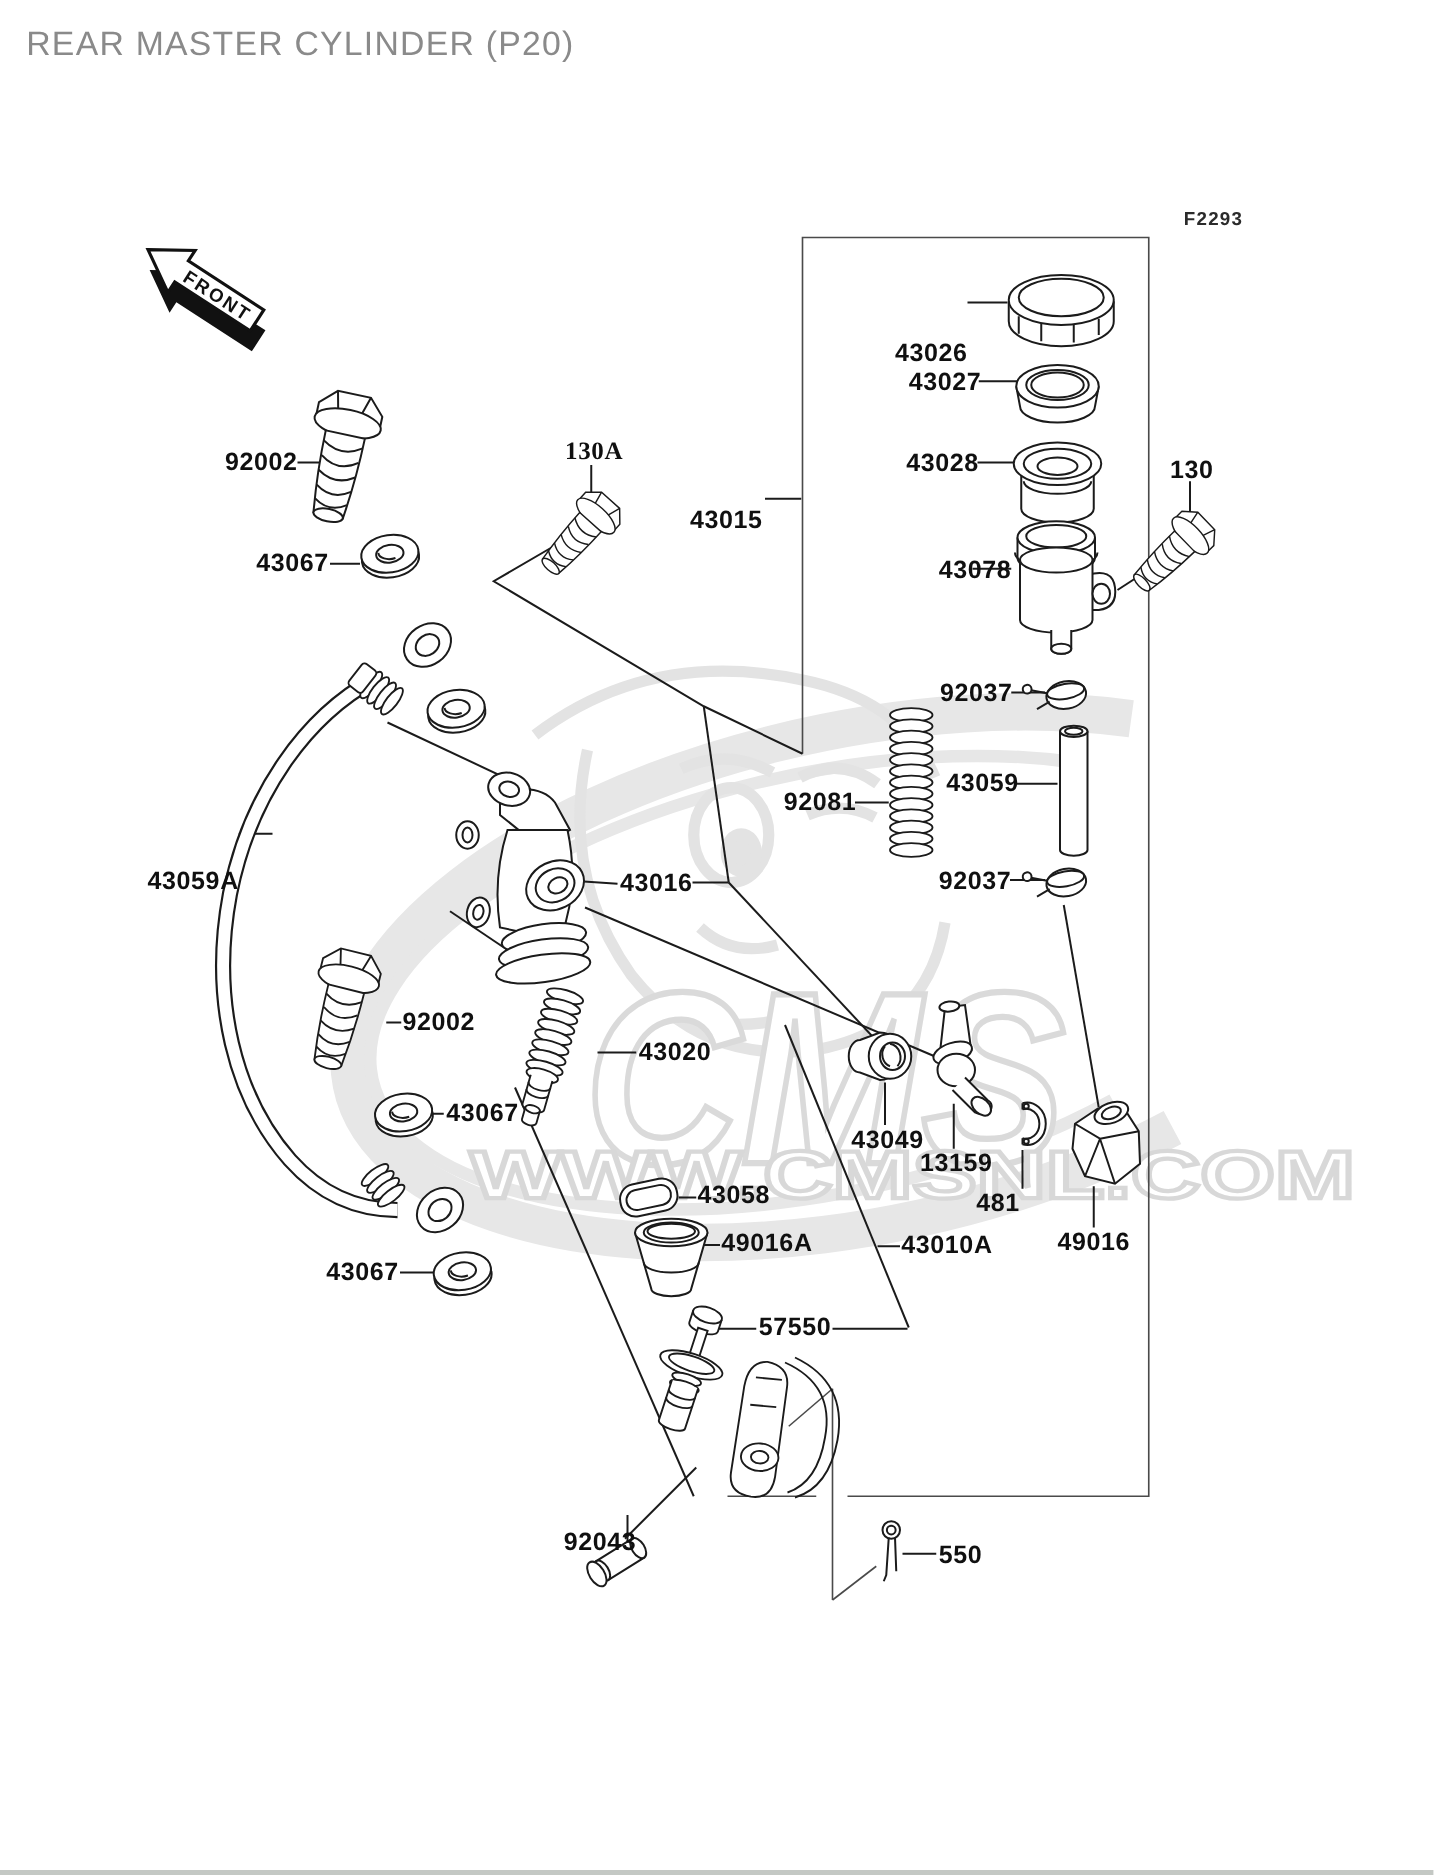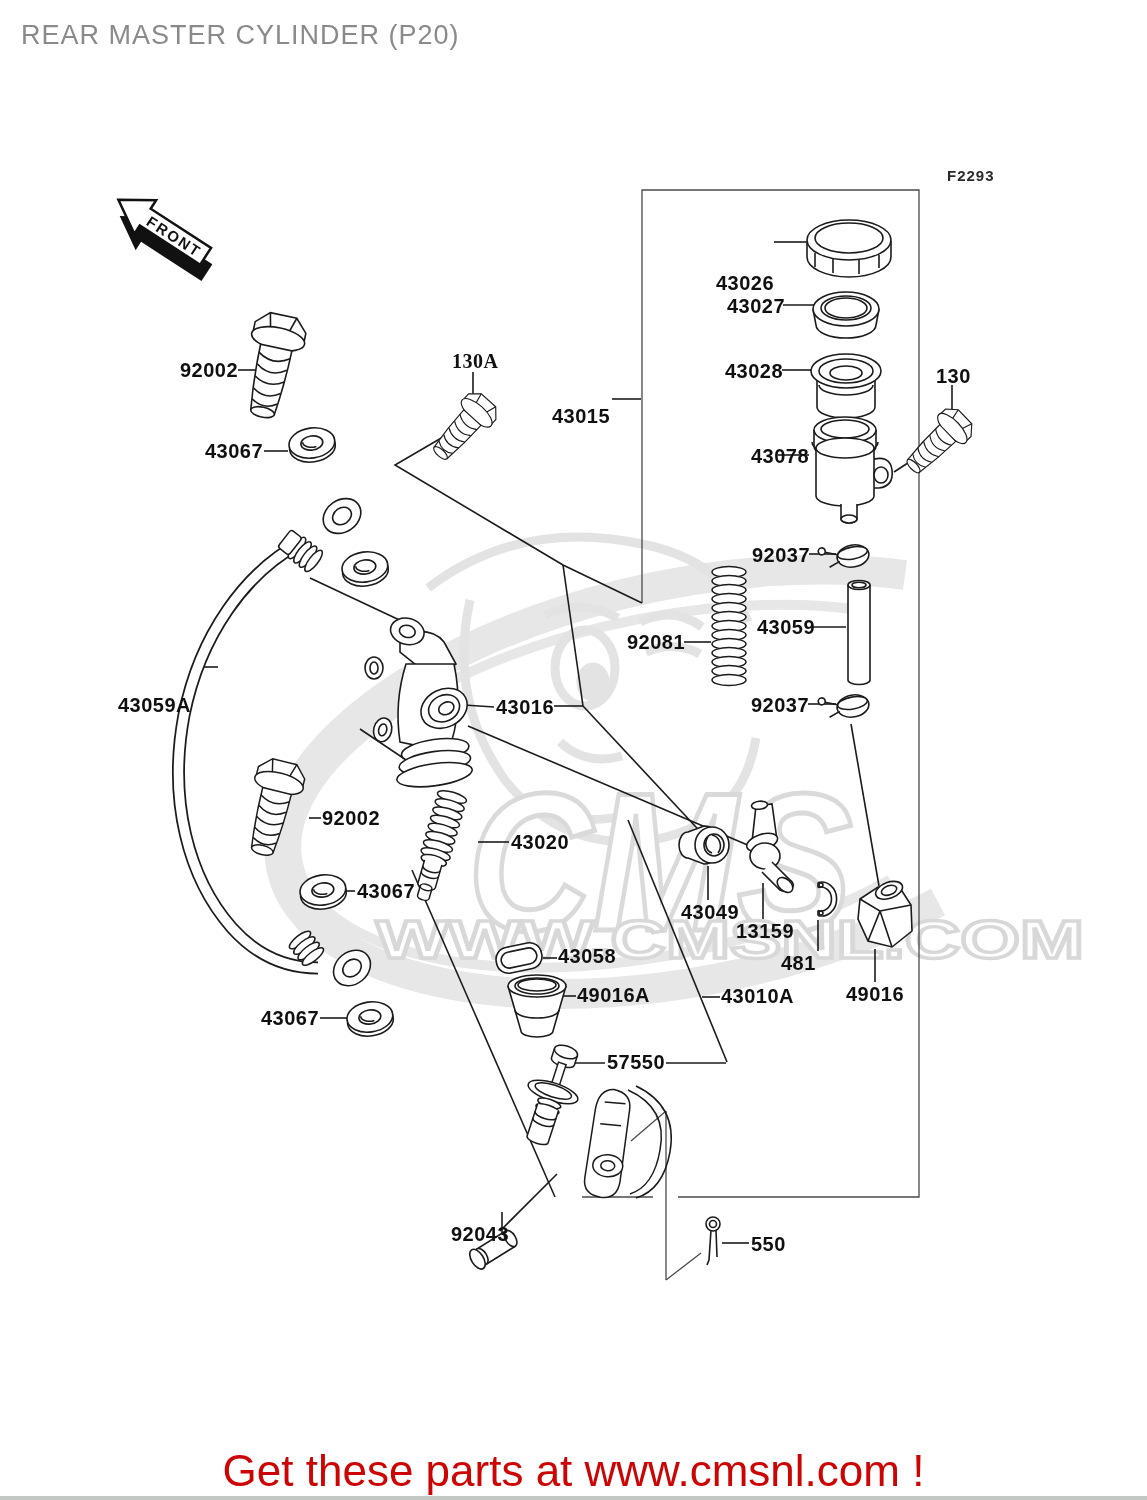--- a/index.html
+++ b/index.html
@@ -373,15 +373,14 @@
       <div class="part-label" style="left: 846px; top: 984px;">49016</div>
       <div class="part-label" style="left: 558px; top: 946px;">43058</div>
       <div class="part-label" style="left: 577px; top: 985px;">49016A</div>
       <div class="part-label" style="left: 721px; top: 986px;">43010A</div>
       <div class="part-label" style="left: 261px; top: 1008px;">43067</div>
       <div class="part-label" style="left: 607px; top: 1052px;">57550</div>
       <div class="part-label" style="left: 451px; top: 1189px; margin-top: 35px;">92043</div>
       <div class="part-label" style="left: 751px; top: 1234px;">550</div>
     </div>
 
-  <div class="footer-text">Get these parts at www.cmsnl.com !</div>
   <div class="bottom-bar"></div>
 </div>
 
 </body></html>

